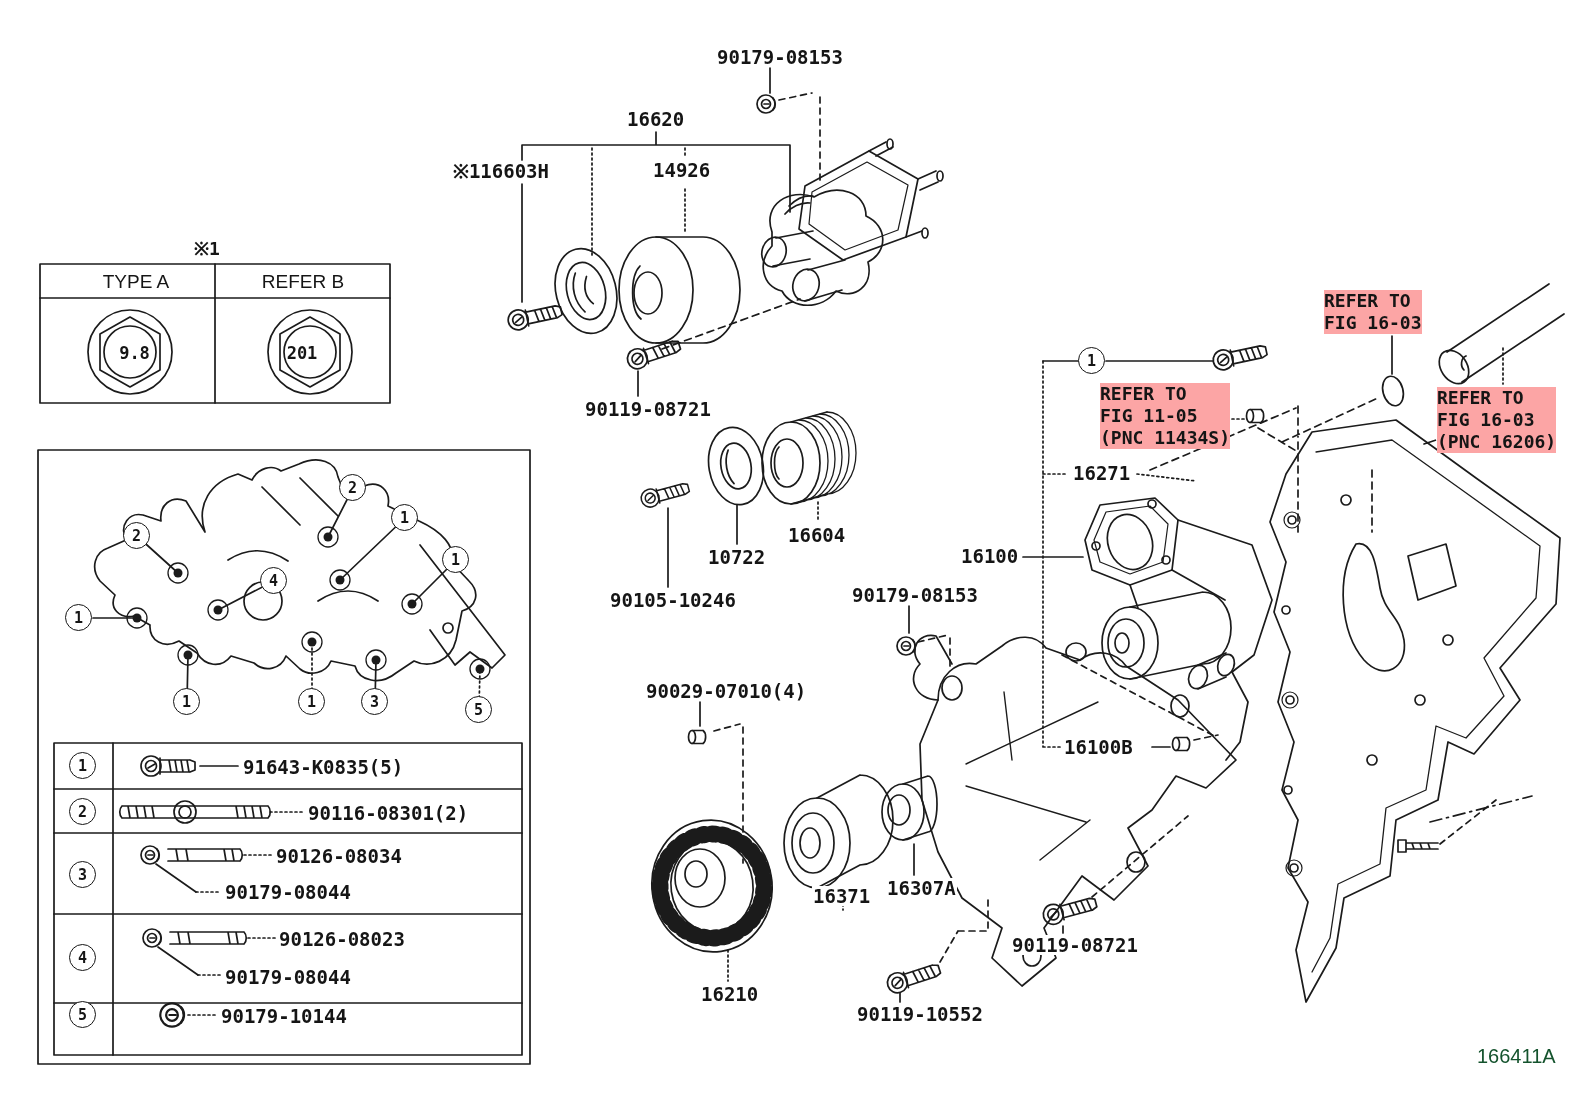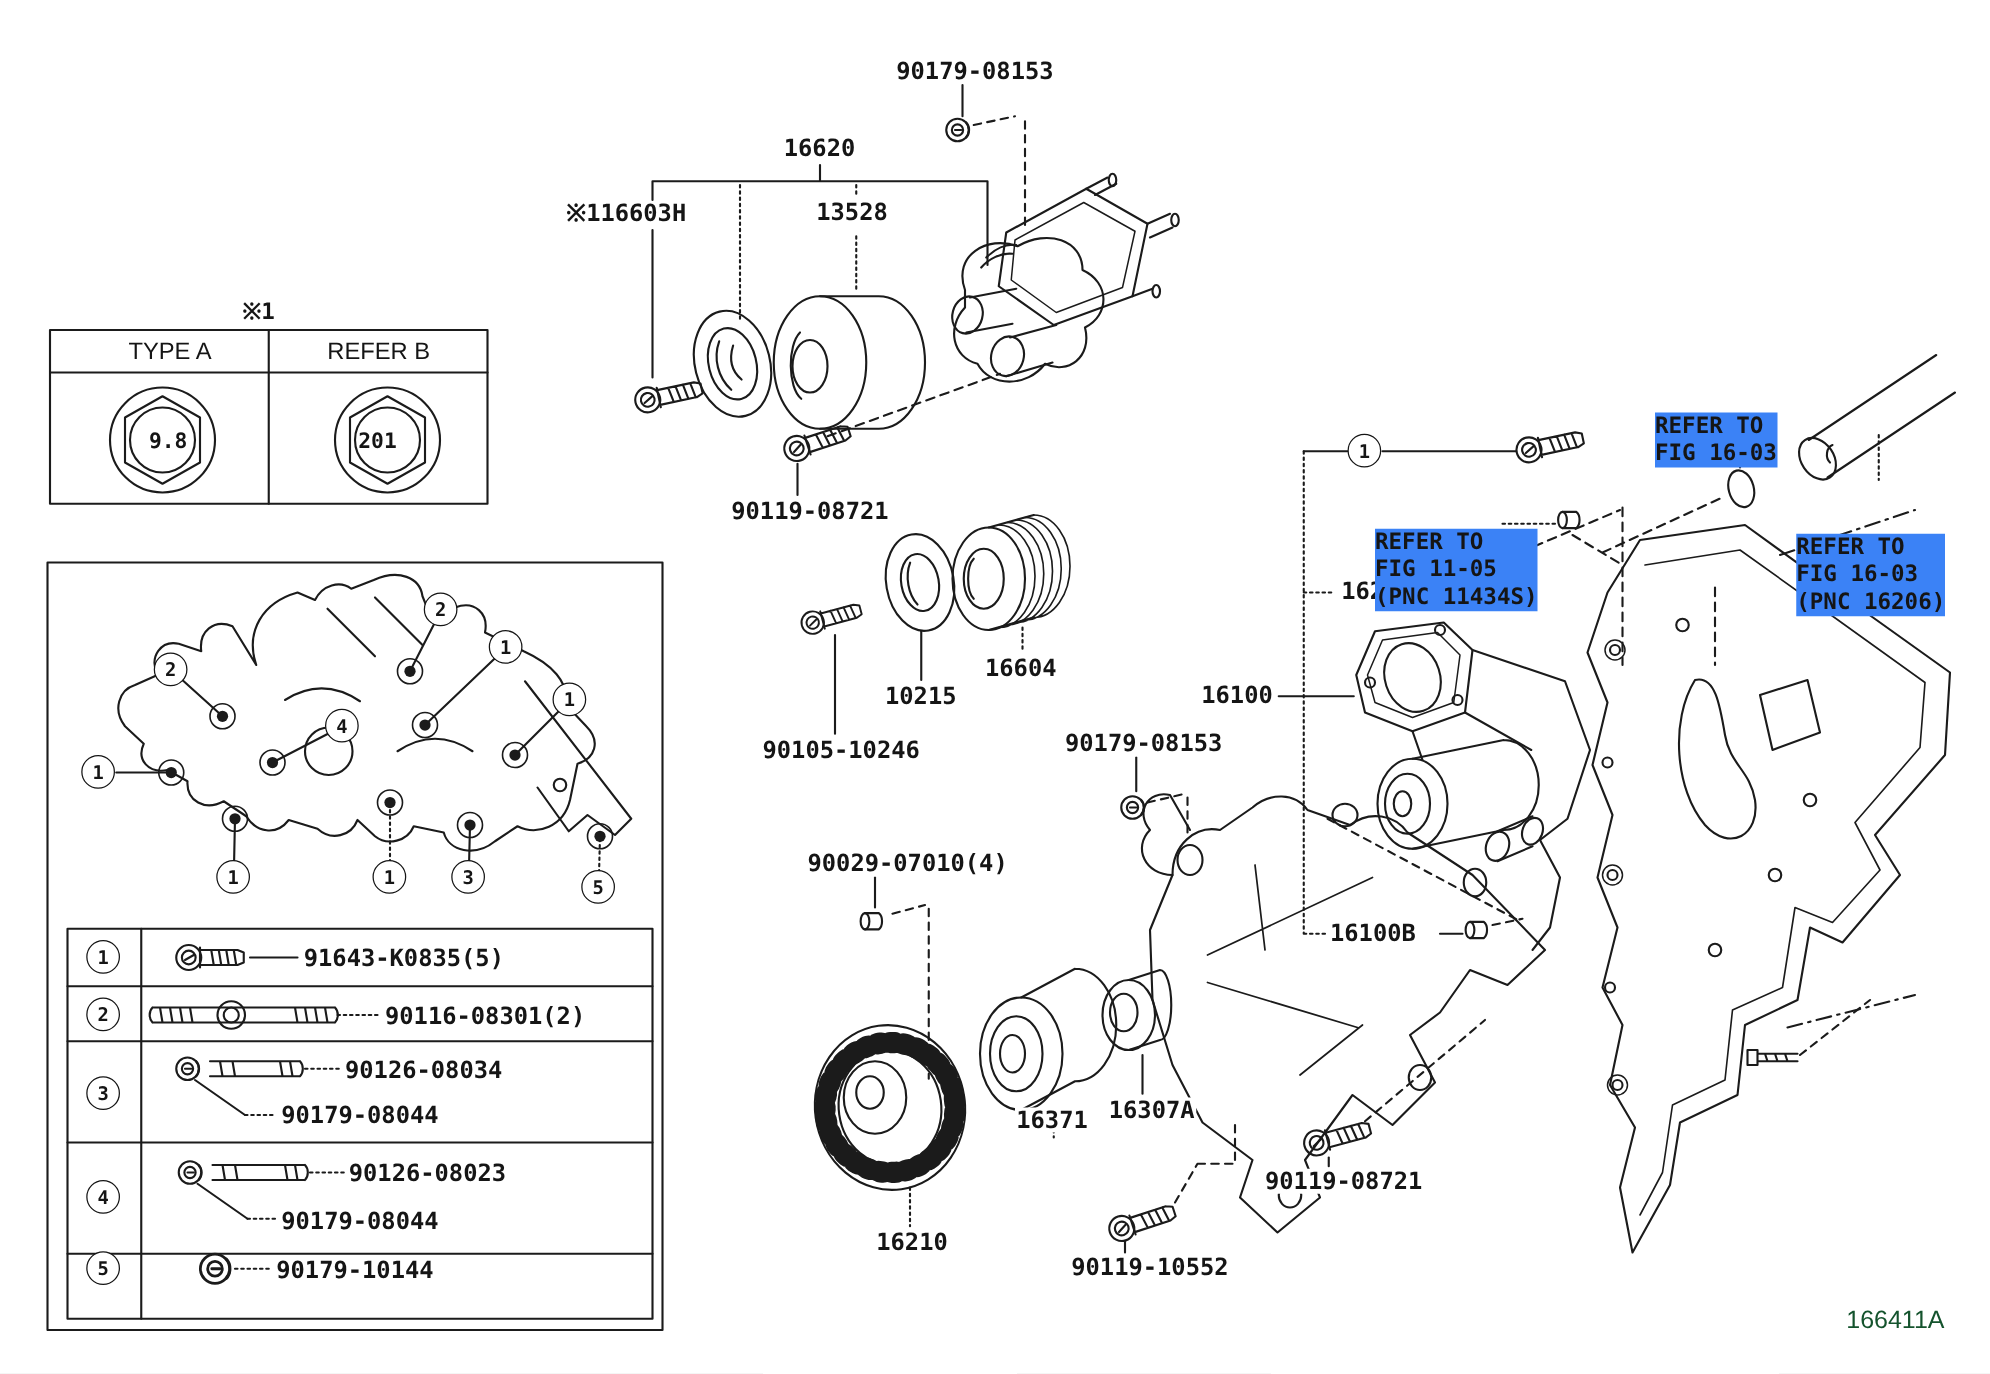--- a/index.html
+++ b/index.html
@@ -2,21 +2,21 @@
 <html><head>
 <meta charset="utf-8">
 <style>
   html,body{margin:0;padding:0;background:#e8e8e8;}
   .canvas{position:relative;width:1592px;height:1099px;background:#ffffff;overflow:hidden;
           font-family:"DejaVu Sans Mono", monospace;}
   .canvas svg{position:absolute;left:0;top:0;}
   .plabel{position:absolute;font:bold 19px "DejaVu Sans Mono",monospace;color:#151515;
           white-space:pre;background:#fff;padding:0 1px;line-height:20px;text-align:right;}
   .refer{position:absolute;font:bold 18px "DejaVu Sans Mono",monospace;color:#151515;
-         white-space:pre;background:#3b82f6;line-height:22px;margin-top:40px;}
+         white-space:pre;background:#fca5a5;line-height:22px;}
   .callout{position:absolute;width:27px;height:27px;border:1.6px solid #151515;border-radius:50%;
            background:#fff;display:flex;align-items:center;justify-content:center;
            font:bold 15px "DejaVu Sans Mono",monospace;color:#151515;box-sizing:border-box;}
   .theader{position:absolute;font:19px "Liberation Sans",sans-serif;color:#151515;
            text-align:center;}
   .bolthead-val{position:absolute;font:bold 17px "DejaVu Sans Mono",monospace;color:#151515;
            text-align:center;}
   .note-ref{position:absolute;font:bold 18px "DejaVu Sans Mono",monospace;color:#151515;}
   .footer-code{position:absolute;font:20px "Liberation Sans",sans-serif;color:#14532d;}
 </style>
@@ -270,23 +270,23 @@
     <path d="M1447,352 L1549,284 M1462,382 L1564,314"></path>
     <ellipse cx="1454" cy="367" rx="13" ry="18" transform="rotate(-34 1454 367)"></ellipse>
     <path d="M1466,356 C1461,358 1460,366 1464,370"></path>
     <path d="M1503,348 V384" stroke-dasharray="2,3"></path>
   </g>
 </svg>
 
 <div class="plabel" style="left:716px;top:47px">90179-08153</div>
 <div class="plabel" style="left:626px;top:109px">16620</div>
 <div class="plabel" style="left:452px;top:161px">※116603H</div>
-<div class="plabel" style="left:652px;top:160px">13528</div>
+<div class="plabel" style="left:652px;top:160px">14926</div>
 <div class="plabel" style="left:584px;top:399px">90119-08721</div>
-<div class="plabel" style="left:707px;top:547px">10215</div>
+<div class="plabel" style="left:707px;top:547px">10722</div>
 <div class="plabel" style="left:787px;top:525px">16604</div>
 <div class="plabel" style="left:609px;top:590px">90105-10246</div>
 <div class="plabel" style="left:851px;top:585px">90179-08153</div>
 <div class="plabel" style="left:645px;top:681px">90029-07010(4)</div>
 <div class="plabel" style="left:886px;top:878px">16307A</div>
 <div class="plabel" style="left:812px;top:886px">16371</div>
 <div class="plabel" style="left:700px;top:984px">16210</div>
 <div class="plabel" style="left:856px;top:1004px">90119-10552</div>
 <div class="plabel" style="left:1011px;top:935px">90119-08721</div>
 <div class="plabel" style="left:960px;top:546px">16100</div>

